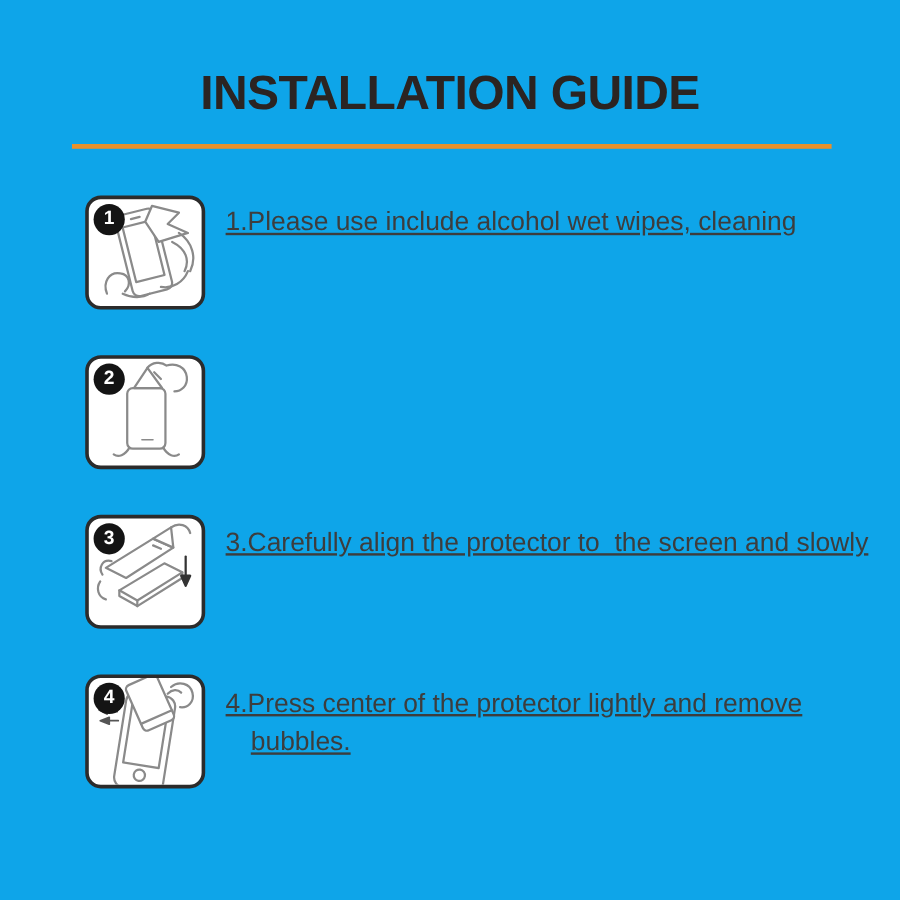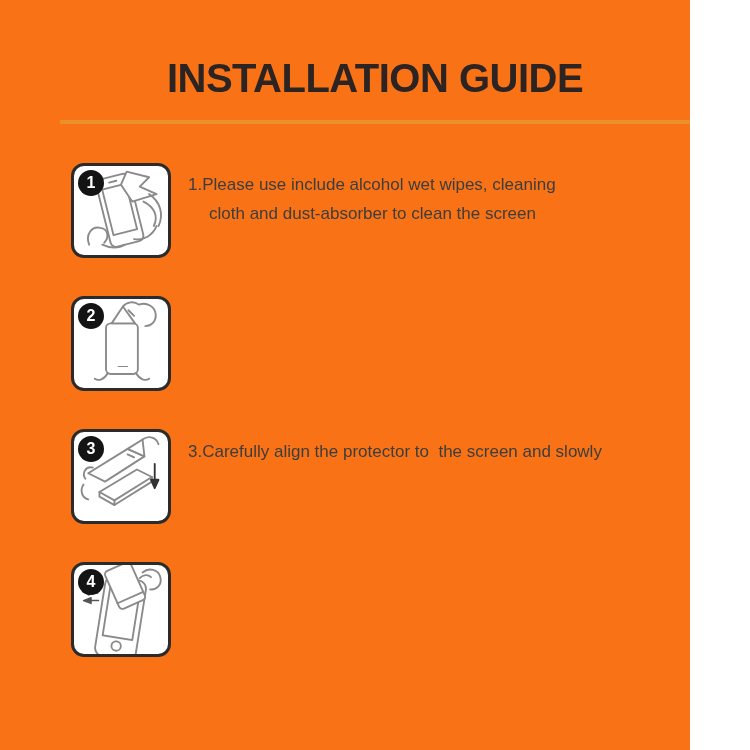--- a/index.html
+++ b/index.html
@@ -1,17 +1,17 @@
 <!DOCTYPE html>
 <html><head>
 <meta charset="utf-8">
 <style>
   html,body{margin:0;padding:0;background:#ffffff;}
   body{width:750px;height:750px;font-family:"Liberation Sans",sans-serif;}
-  .page{position:relative;width:690px;height:750px;background:#f97316;overflow:hidden;}
+  .page{position:relative;width:750px;height:750px;background:#0ea5e9;overflow:hidden;}
 
   .title{
     position:absolute;top:56px;left:0;width:750px;text-align:center;
     font-size:40px;font-weight:bold;letter-spacing:-0.5px;color:#2b2422;
   }
   .divider{
     position:absolute;top:120px;left:60px;width:633px;height:4px;
     background:#E8912B;
   }
 
@@ -23,21 +23,21 @@
     border:3px solid #2b2b2b;border-radius:13px;box-sizing:border-box;
     background:#fff;
   }
   .iconbox svg{position:absolute;left:0;top:0;display:block;}
   .badge{
     position:absolute;left:4px;top:4px;width:26px;height:26px;border-radius:50%;
     background:#141414;color:#ffffff;font-size:16px;font-weight:bold;
     display:flex;align-items:center;justify-content:center;z-index:2;
   }
 
-  .text{position:absolute;left:188px;font-size:17px;color:#3d3d3d;}
+  .text{position:absolute;left:188px;font-size:22px;color:#3d3d3d;text-decoration:underline;}
   .off7{top:7px}.off8{top:8px}
   .line{white-space:pre-wrap;line-height:29px;}
   .cont{padding-left:21px;}
   .row3 .line{line-height:30px;text-align:right;}
   .row4 .line{line-height:32px;}
 </style>
 </head>
 <body>
 
 <div class="page">
@@ -59,21 +59,20 @@
           <path d="M30,84 C38,88 48,88 54,84"></path>
           <polygon points="56,6 80,12 70,22 88,30 62,38 50,20" fill="#ffffff"></polygon>
           <path d="M80,30 C92,38 96,52 90,64"></path>
           <path d="M74,38 C86,44 90,54 85,64"></path>
           <path d="M88,64 C84,74 74,80 64,78"></path>
         </g>
       </svg>
     </div>
     <div class="text off7">
       <div class="line">1.Please use include alcohol wet wipes, cleaning</div>
-      <div class="line cont">cloth and dust-absorber to clean the screen</div>
     </div>
   </section>
 
   <section class="step row2">
     <div class="iconbox">
       <span class="badge">2</span>
       <svg width="94" height="89" viewBox="0 0 100 95">
         <g stroke="#8a8a8a" fill="none" stroke-width="2" stroke-linecap="round" stroke-linejoin="round">
           <rect x="34" y="26" width="34" height="54" rx="5"></rect>
           <line x1="47" y1="72" x2="57" y2="72" stroke-width="1.2"></line>
@@ -134,16 +133,18 @@
               <polygon points="16,17 8,19 15,23" fill="#555555"></polygon>
             <line x1="25" y1="30" x2="14" y2="29"></line>
               <polygon points="17,26 9,28.5 16,32" fill="#555555"></polygon>
             <line x1="26" y1="38" x2="15" y2="38"></line>
               <polygon points="18,35 10,38 18,41" fill="#555555"></polygon>
           </g>
         </g>
       </svg>
     </div>
     <div class="text off8">
+      <div class="line">4.Press center of the protector lightly and remove</div>
+      <div class="line cont">bubbles.</div>
     </div>
   </section>
 
 </div>
 
 </body></html>

